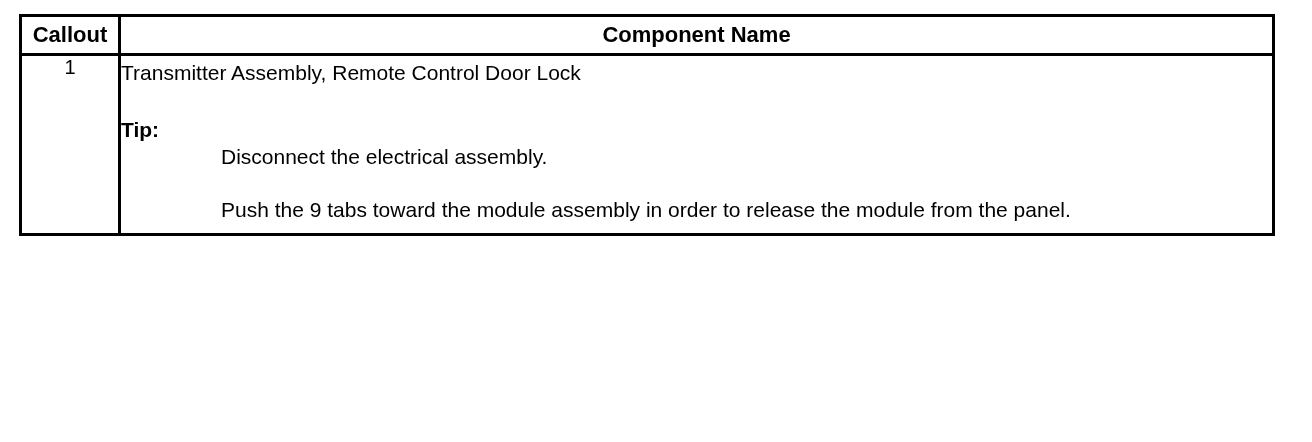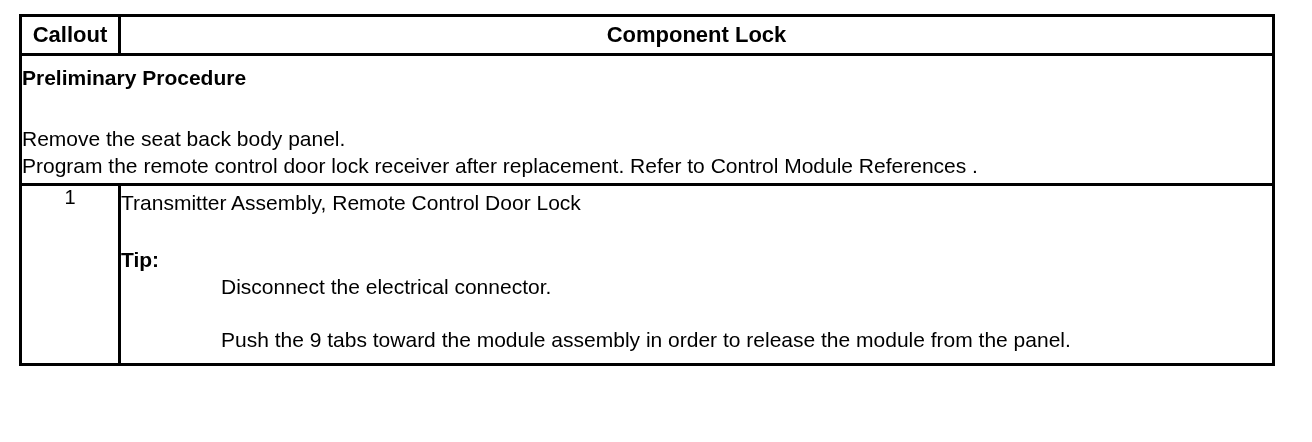--- a/index.html
+++ b/index.html
@@ -111,42 +111,34 @@
 
   <table class="callout-table">
     <colgroup>
       <col class="col-callout">
       <col class="col-name">
     </colgroup>
 
     <thead>
       <tr>
         <th class="hdr-cell hdr-callout">Callout</th>
-        <th class="hdr-cell hdr-name">Component Lock</th>
+        <th class="hdr-cell hdr-name">Component Name</th>
       </tr>
     </thead>
 
     <tbody>
 
-      <tr class="row-prelim">
-        <td class="merged-cell cell-pad" colspan="2">
-          <div class="body-line bold">Preliminary Procedure</div>
-          <div class="spacer-lg"></div>
-          <div class="body-line">Remove the seat back body panel.</div>
-          <div class="body-line">Program the remote control door lock receiver after replacement. Refer to Control Module References .</div>
-        </td>
-      </tr>
 
       <tr class="row-item">
         <td class="num-cell">1</td>
         <td class="cell-pad">
           <div class="body-line">Transmitter Assembly, Remote Control Door Lock</div>
           <div class="spacer-md"></div>
           <div class="body-line bold">Tip:</div>
-          <div class="body-line indent">Disconnect the electrical connector.</div>
+          <div class="body-line indent">Disconnect the electrical assembly.</div>
           <div class="spacer-sm"></div>
           <div class="body-line indent">Push the 9 tabs toward the module assembly in order to release the module from the panel.</div>
         </td>
       </tr>
 
     </tbody>
   </table>
 
 </div>
 

